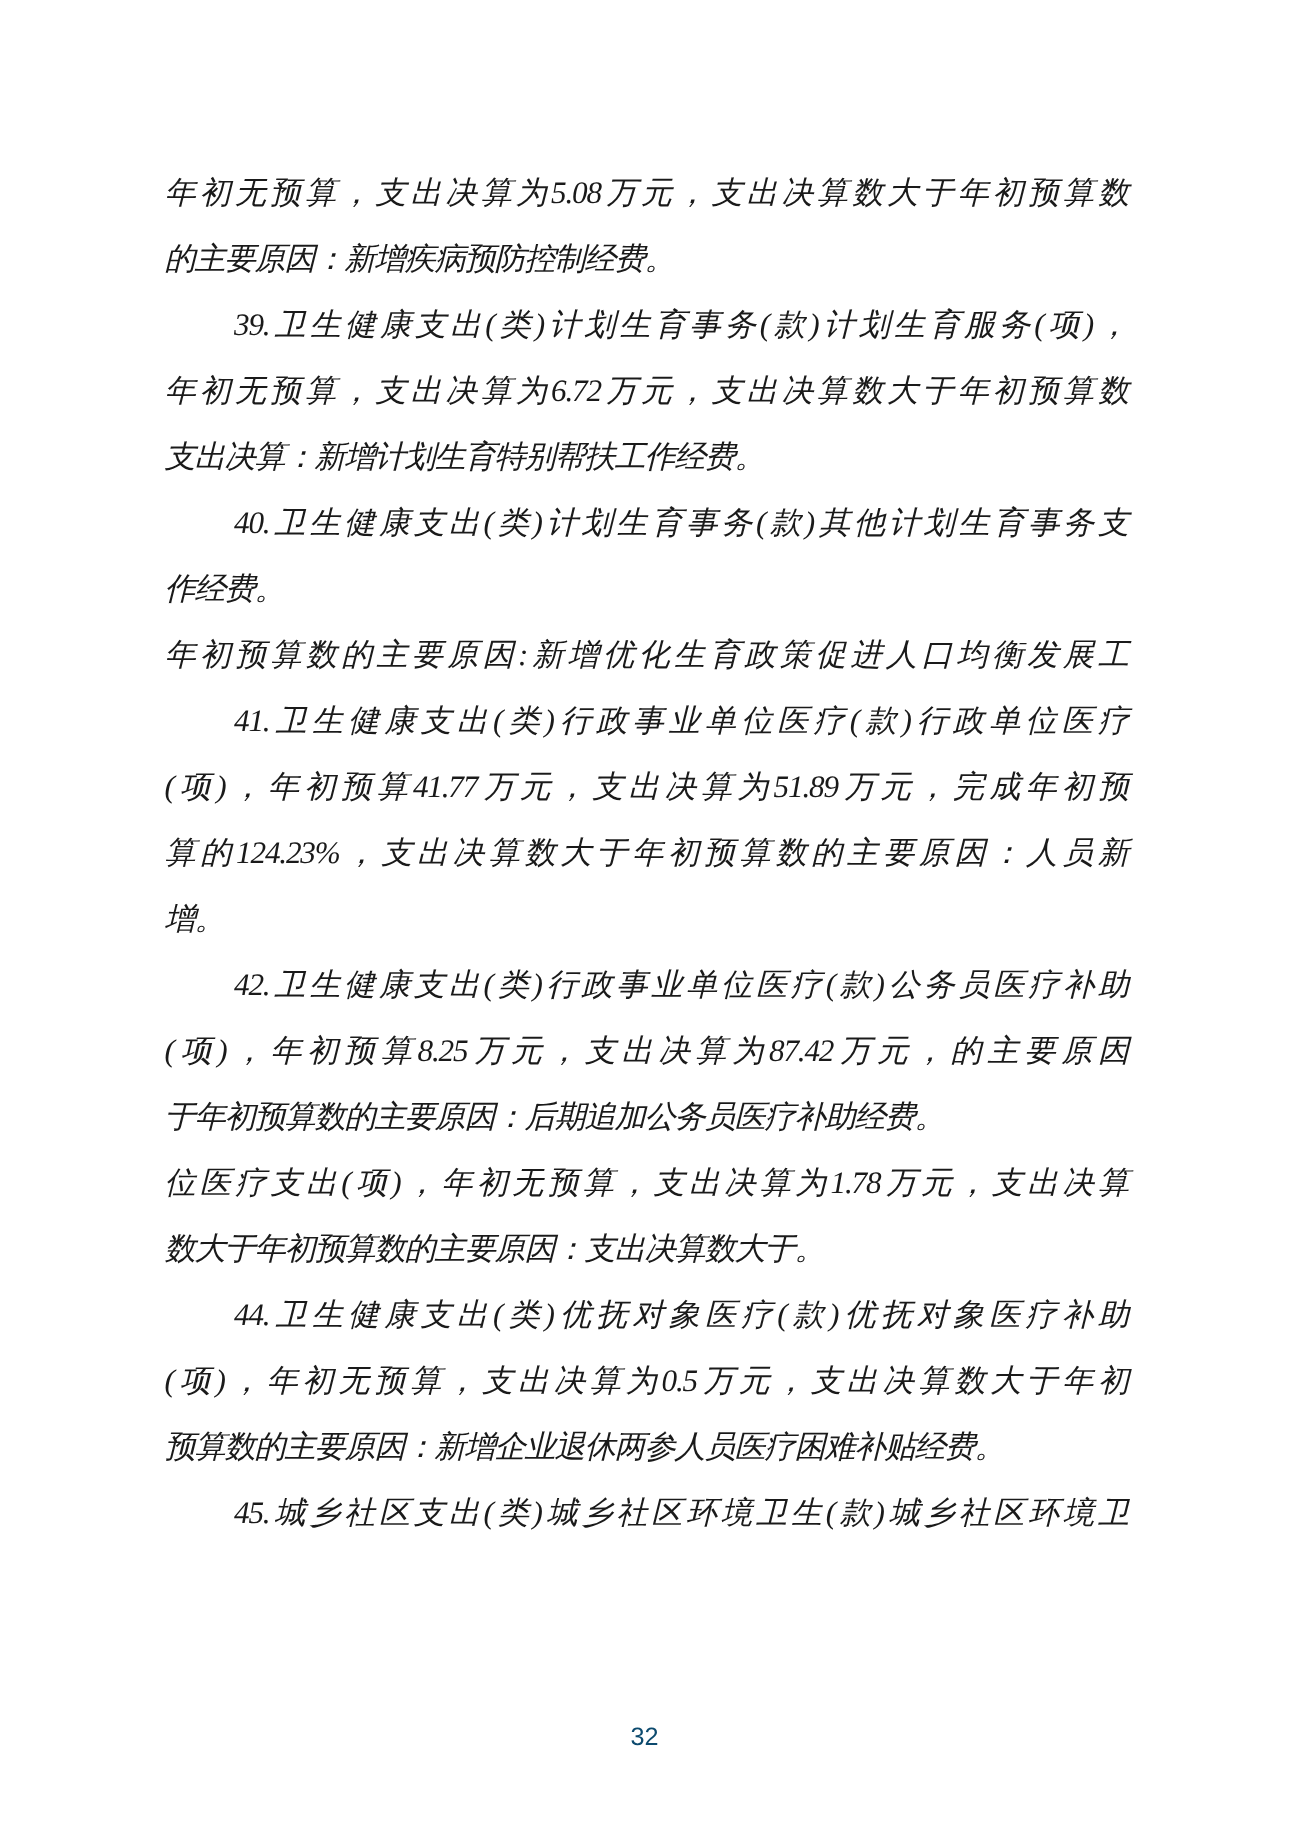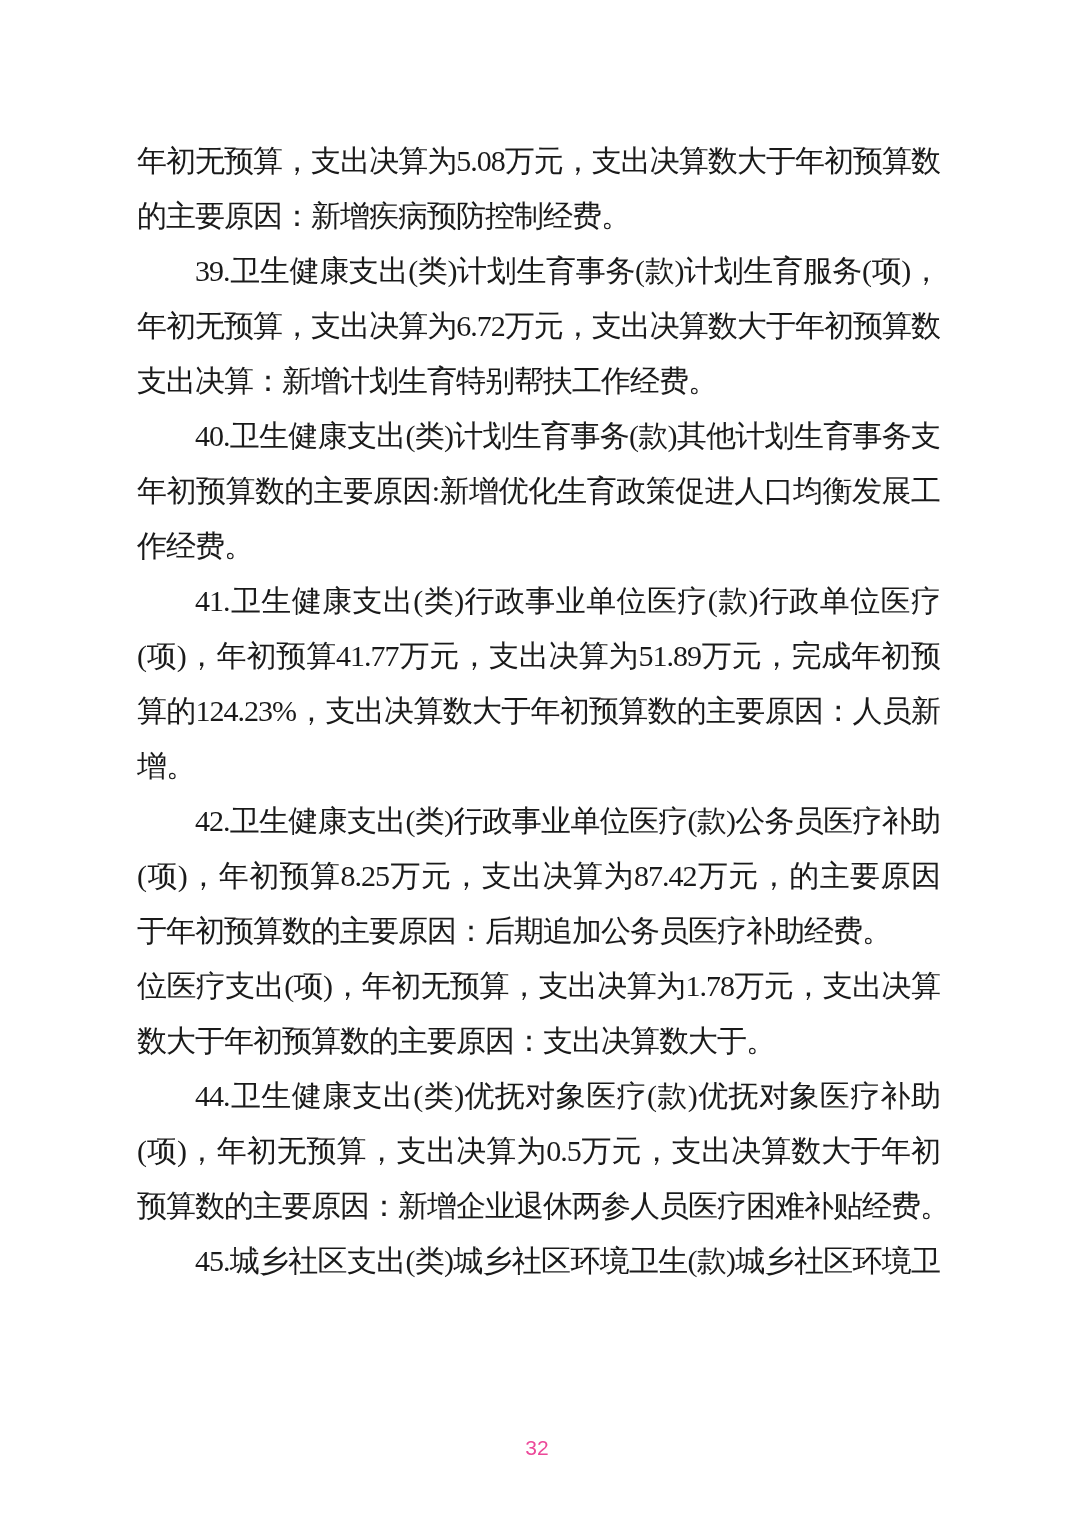--- a/index.html
+++ b/index.html
@@ -18,59 +18,60 @@
   }
   .doc-body {
     position: absolute;
     left: 137px;
     top: 133px;
     width: 803px;
   }
   .line {
     height: 55px;
     line-height: 55px;
-    font-size: 30px;
+    font-size: 26px;
     letter-spacing: -1px;
     white-space: nowrap;
     text-align: justify;
     text-align-last: justify;
     text-justify: inter-character;
     overflow: visible;
+    font-style: italic;
   }
   .line.end {
     text-align: left;
     text-align-last: left;
   }
   .line.indent {
     text-indent: 58px;
   }
   .page-number {
     position: absolute;
     left: 0;
     top: 1436px;
     width: 100%;
     text-align: center;
     font-family: "Liberation Sans", "DejaVu Sans", sans-serif;
     font-size: 21px;
-    color: #ec4899;
+    color: #0c4a6e;
   }
 </style>
 </head>
 <body>
 
 <div class="page">
   <div class="doc-body">
       <div class="line">年初无预算，支出决算为5.08万元，支出决算数大于年初预算数</div>
       <div class="line end">的主要原因：新增疾病预防控制经费。</div>
       <div class="line indent">39.卫生健康支出(类)计划生育事务(款)计划生育服务(项)，</div>
       <div class="line">年初无预算，支出决算为6.72万元，支出决算数大于年初预算数</div>
       <div class="line end">支出决算：新增计划生育特别帮扶工作经费。</div>
       <div class="line indent">40.卫生健康支出(类)计划生育事务(款)其他计划生育事务支</div>
+      <div class="line end">作经费。</div>
       <div class="line">年初预算数的主要原因:新增优化生育政策促进人口均衡发展工</div>
-      <div class="line end">作经费。</div>
       <div class="line indent">41.卫生健康支出(类)行政事业单位医疗(款)行政单位医疗</div>
       <div class="line">(项)，年初预算41.77万元，支出决算为51.89万元，完成年初预</div>
       <div class="line">算的124.23%，支出决算数大于年初预算数的主要原因：人员新</div>
       <div class="line end">增。</div>
       <div class="line indent">42.卫生健康支出(类)行政事业单位医疗(款)公务员医疗补助</div>
       <div class="line">(项)，年初预算8.25万元，支出决算为87.42万元，的主要原因</div>
       <div class="line end">于年初预算数的主要原因：后期追加公务员医疗补助经费。</div>
       <div class="line">位医疗支出(项)，年初无预算，支出决算为1.78万元，支出决算</div>
       <div class="line end">数大于年初预算数的主要原因：支出决算数大于。</div>
       <div class="line indent">44.卫生健康支出(类)优抚对象医疗(款)优抚对象医疗补助</div>

